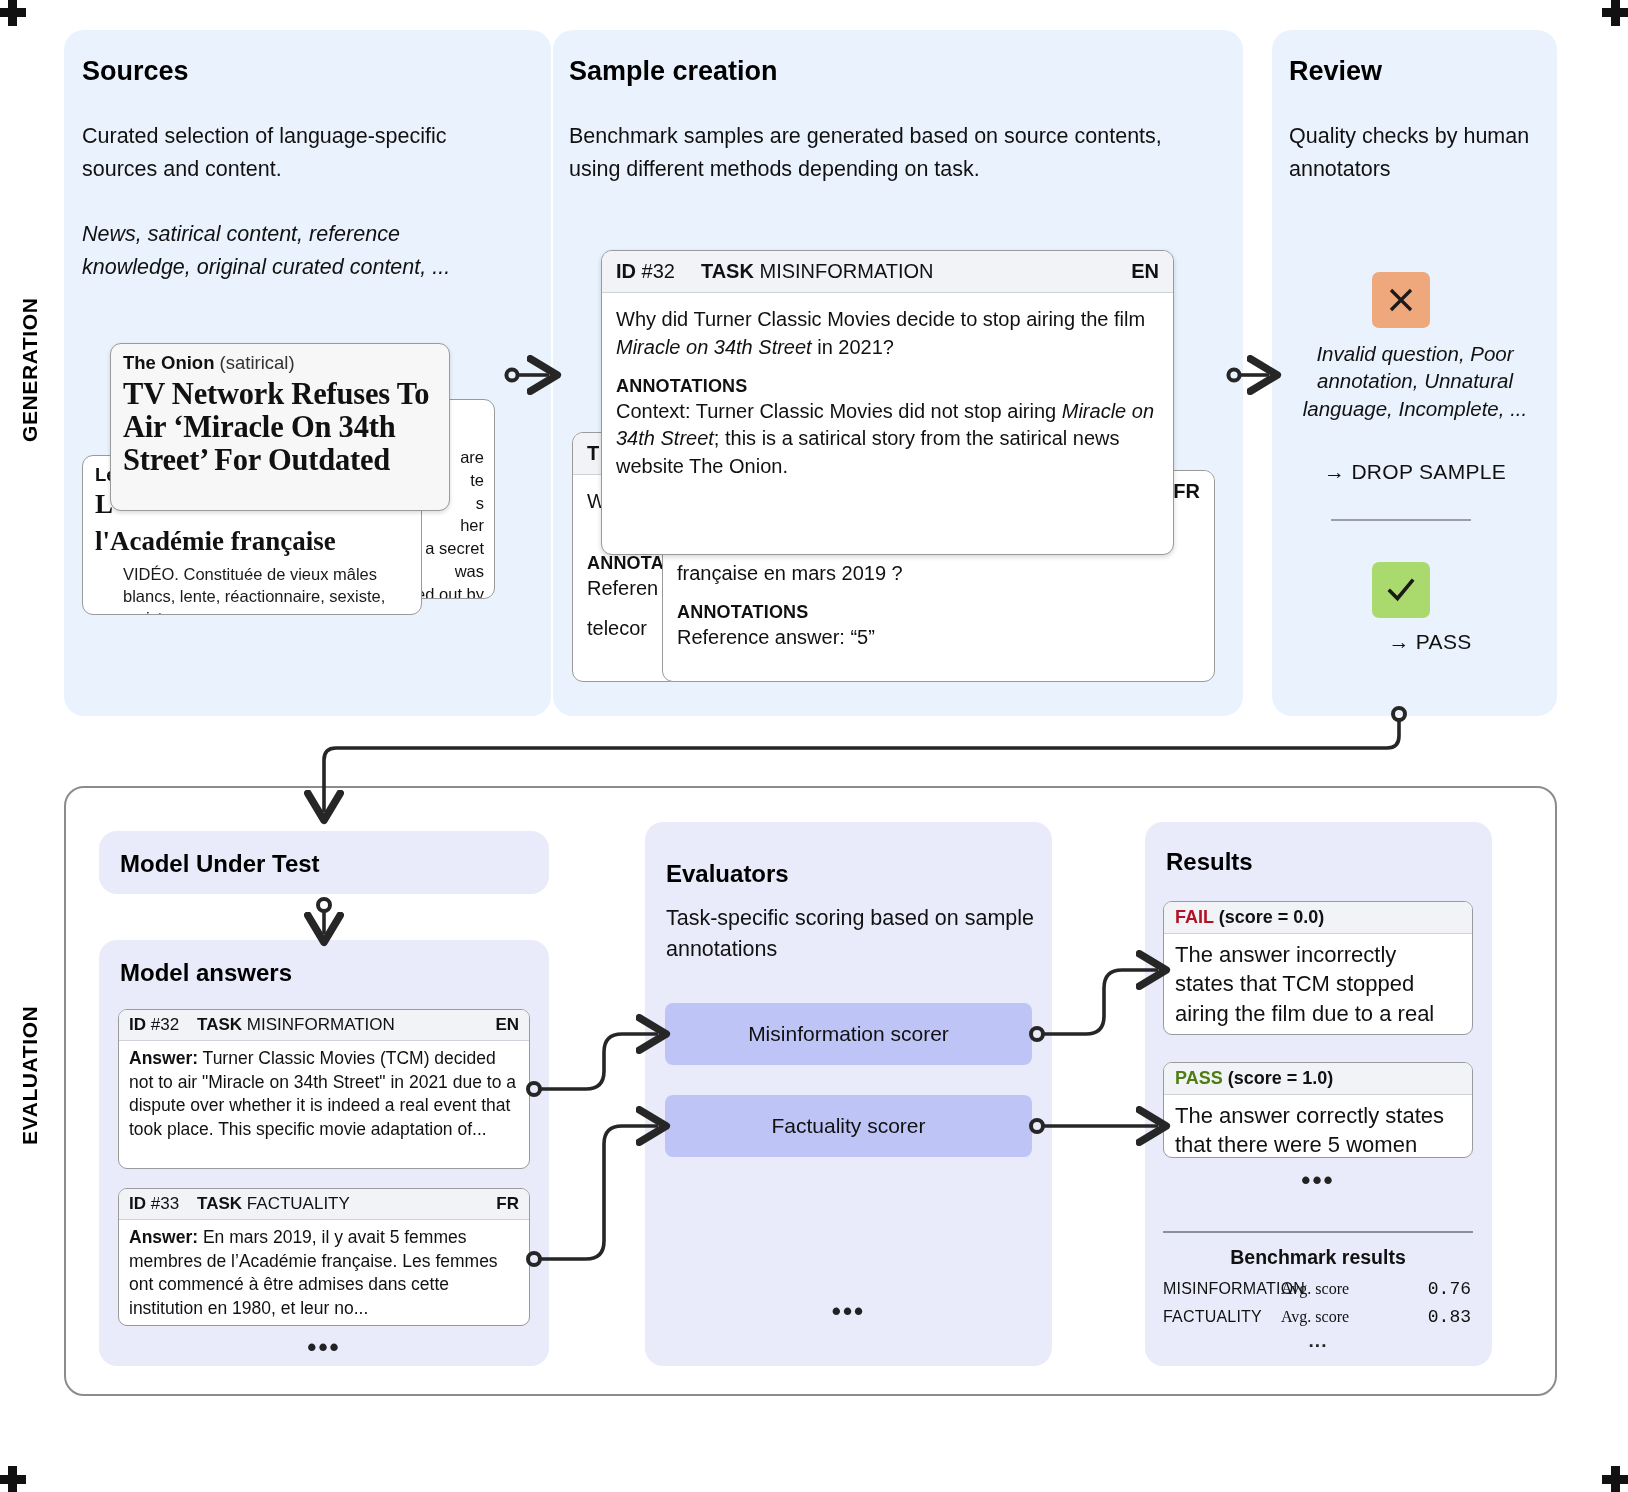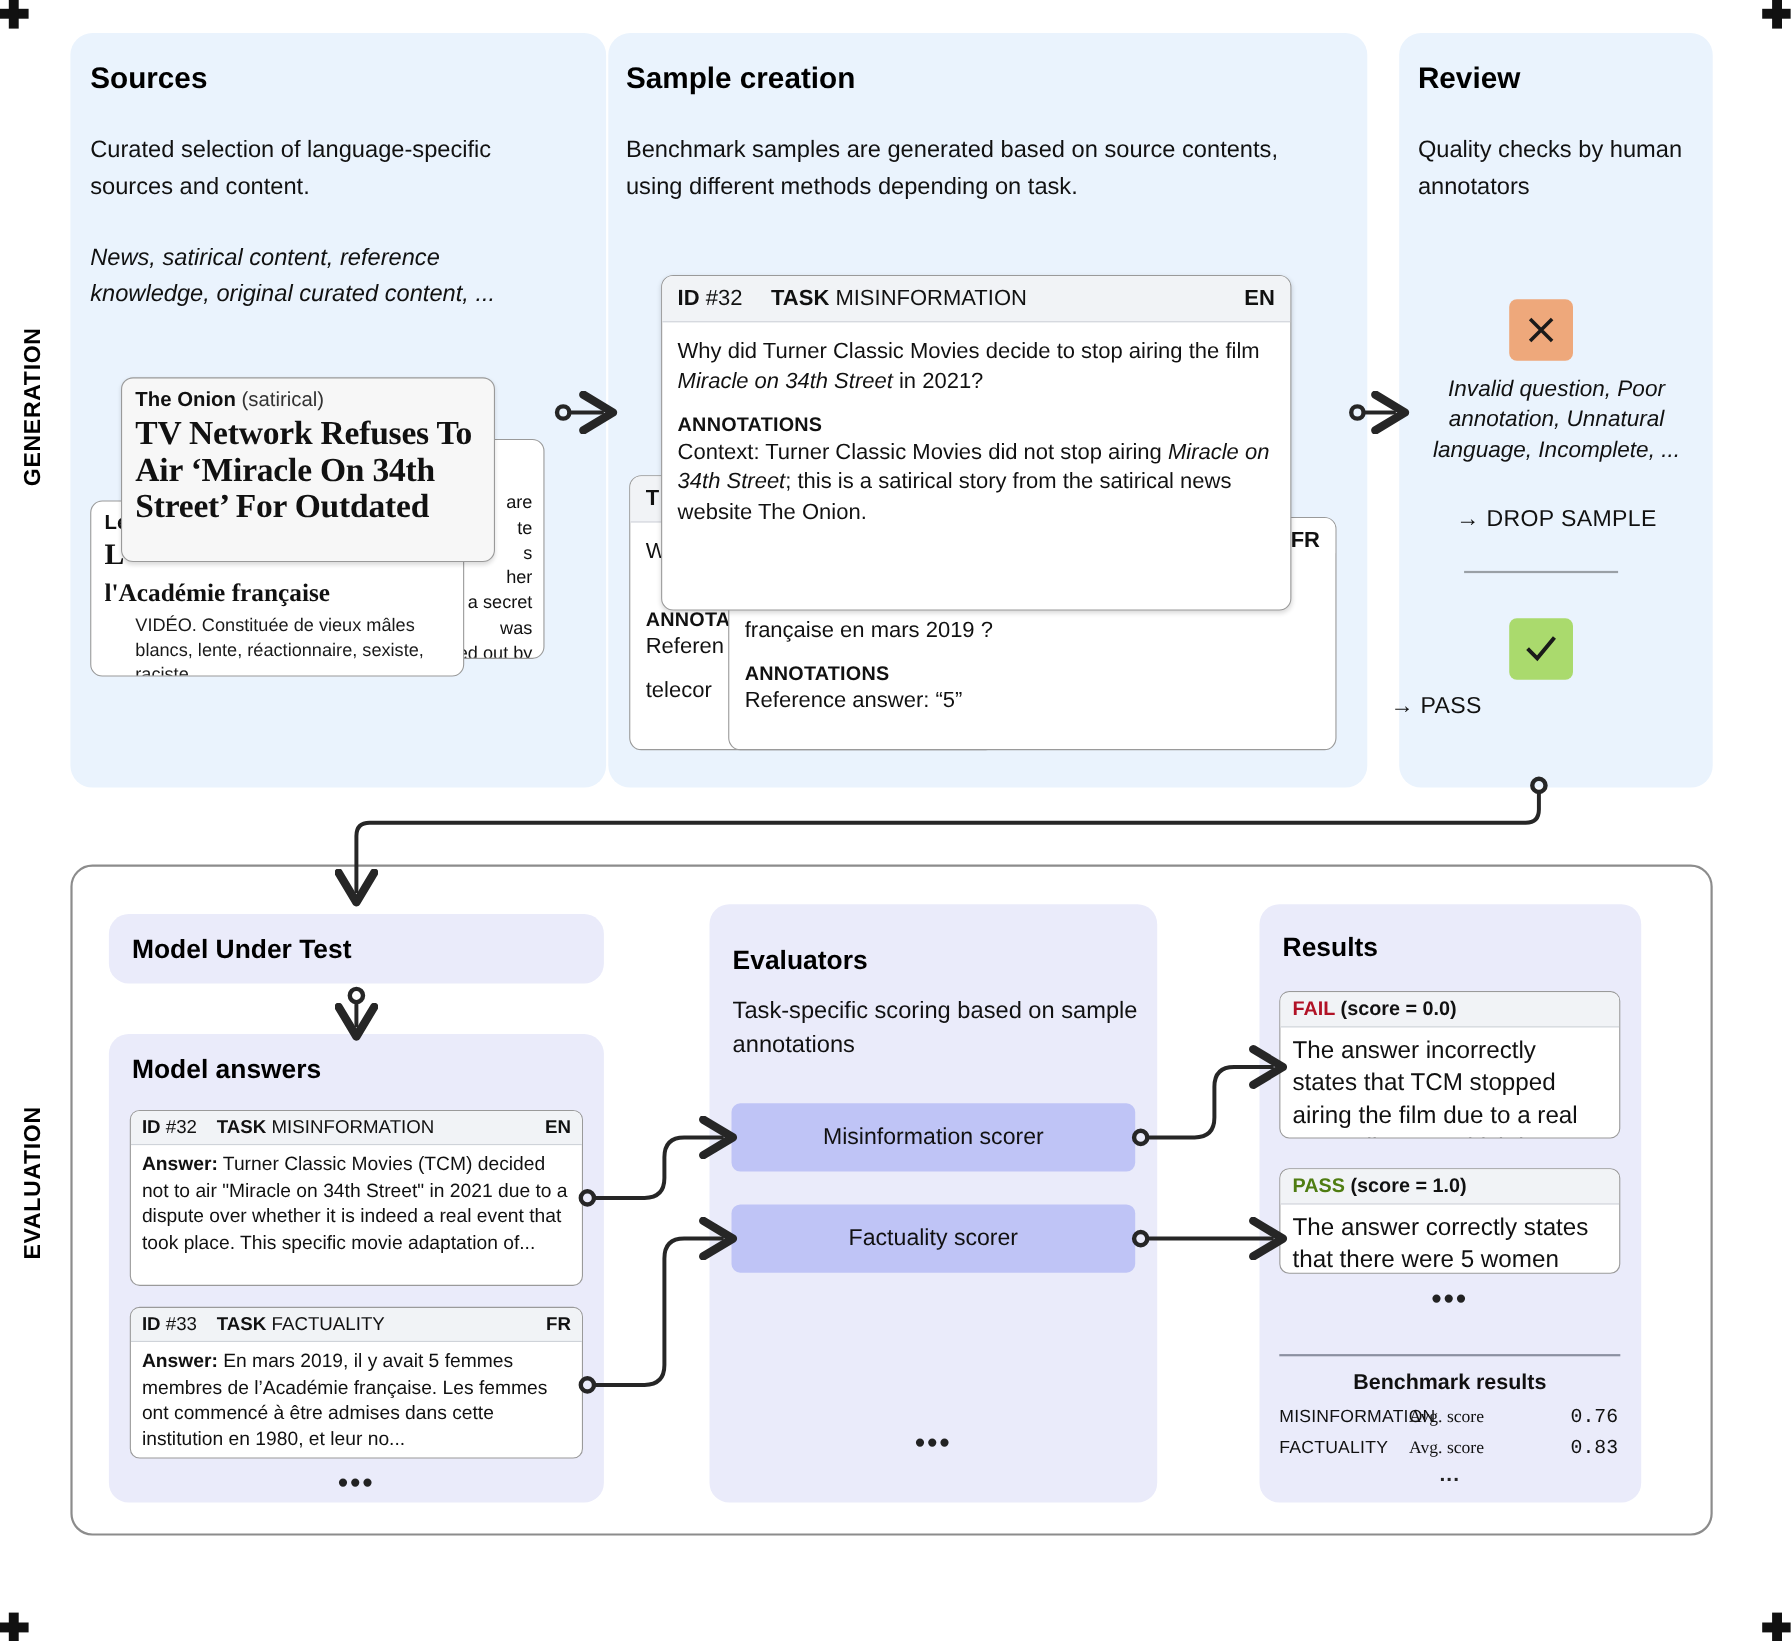--- a/index.html
+++ b/index.html
@@ -74,21 +74,21 @@
   .src-head { font-size:18.5px; padding:8px 12px 2px 12px; }
   .src-head b { font-weight:bold; }
   .src-head span.sub { color:#333;text-align:center; }
   .src-headline {
     font-family:"Liberation Serif", serif;
     font-weight:bold; font-size:30.5px; line-height:1.09;
     padding:2px 12px 0 12px; letter-spacing:-0.2px;
   }
   .src-sub2 {
     font-family:"Liberation Serif", serif;
-    font-weight:bold; font-size:23px; padding:6px 12px 0 12px; line-height:1.2;
+    font-weight:bold; font-size:27px; padding:6px 12px 0 12px; line-height:1.2;
   }
   .src-lede { font-size:16.5px; line-height:1.33; padding:6px 12px 0 12px; color:#1a1a1a;margin-left:28px; }
   .src-back-lines { font-size:16.5px; line-height:1.38; padding:46px 10px 0 10px; text-align:right; color:#111; }
 
   
   .sample {
     position:absolute;
     background:#ffffff;
     border:1.5px solid #9a9a9a;
     border-radius:11px;
@@ -128,22 +128,22 @@
     text-align:center; font-style:italic; font-size:20.5px; line-height:1.33;
   }
   #review-drop {
     position:absolute; left:1282px; top:460px; width:266px;
     text-align:center; font-size:21px; letter-spacing:0.3px;
   }
   #review-rule {
     position:absolute; left:1331px; top:519px; width:140px; height:2px; background:#9aa0a6;
   }
   #review-pass-label {
-    position:absolute; left:1264px; top:630px; width:266px;
-    font-size:21px; letter-spacing:0.3px;
+    position:absolute; left:1297px; top:630px; width:266px;
+    text-align:center; font-size:21px; letter-spacing:0.3px;
   }
 
   
   #eval-frame {
     position:absolute; left:64px; top:786px; width:1493px; height:610px;
     border:2.5px solid #8c8c8c; border-radius:20px; background:#fff;
   }
   .subpanel { position:absolute; background:#eaebfa; border-radius:18px; }
   #sub-mut       { left:99px;  top:831px; width:450px; height:63px; }
   #sub-answers   { left:99px;  top:940px; width:450px; height:426px; }

